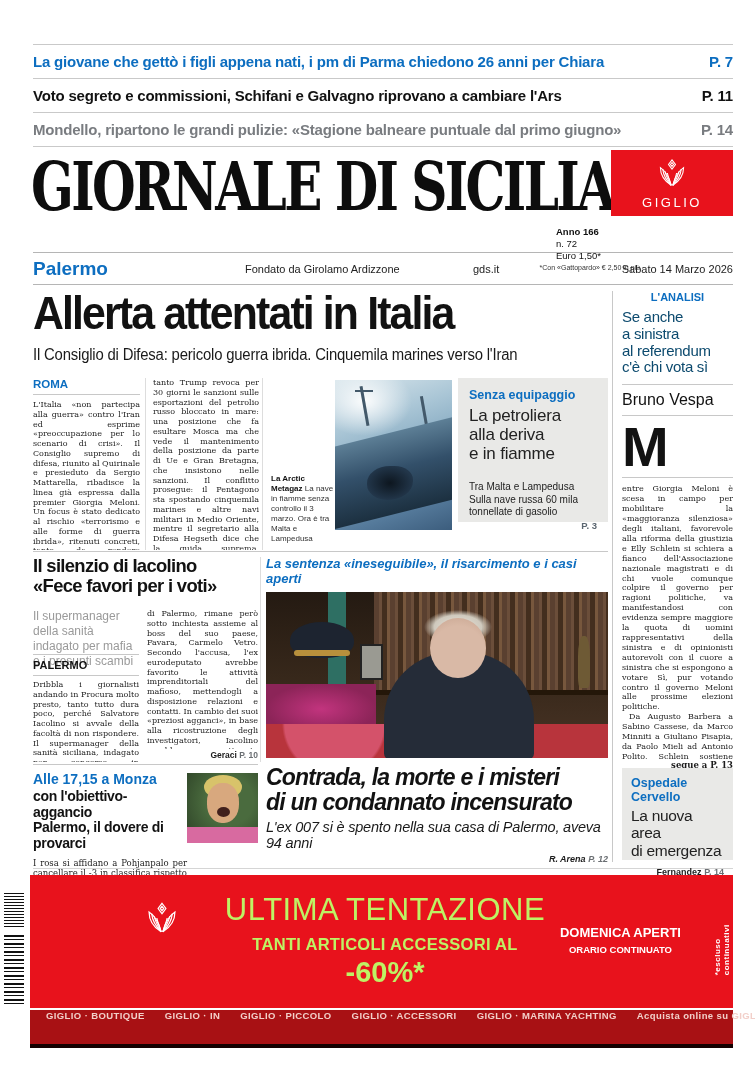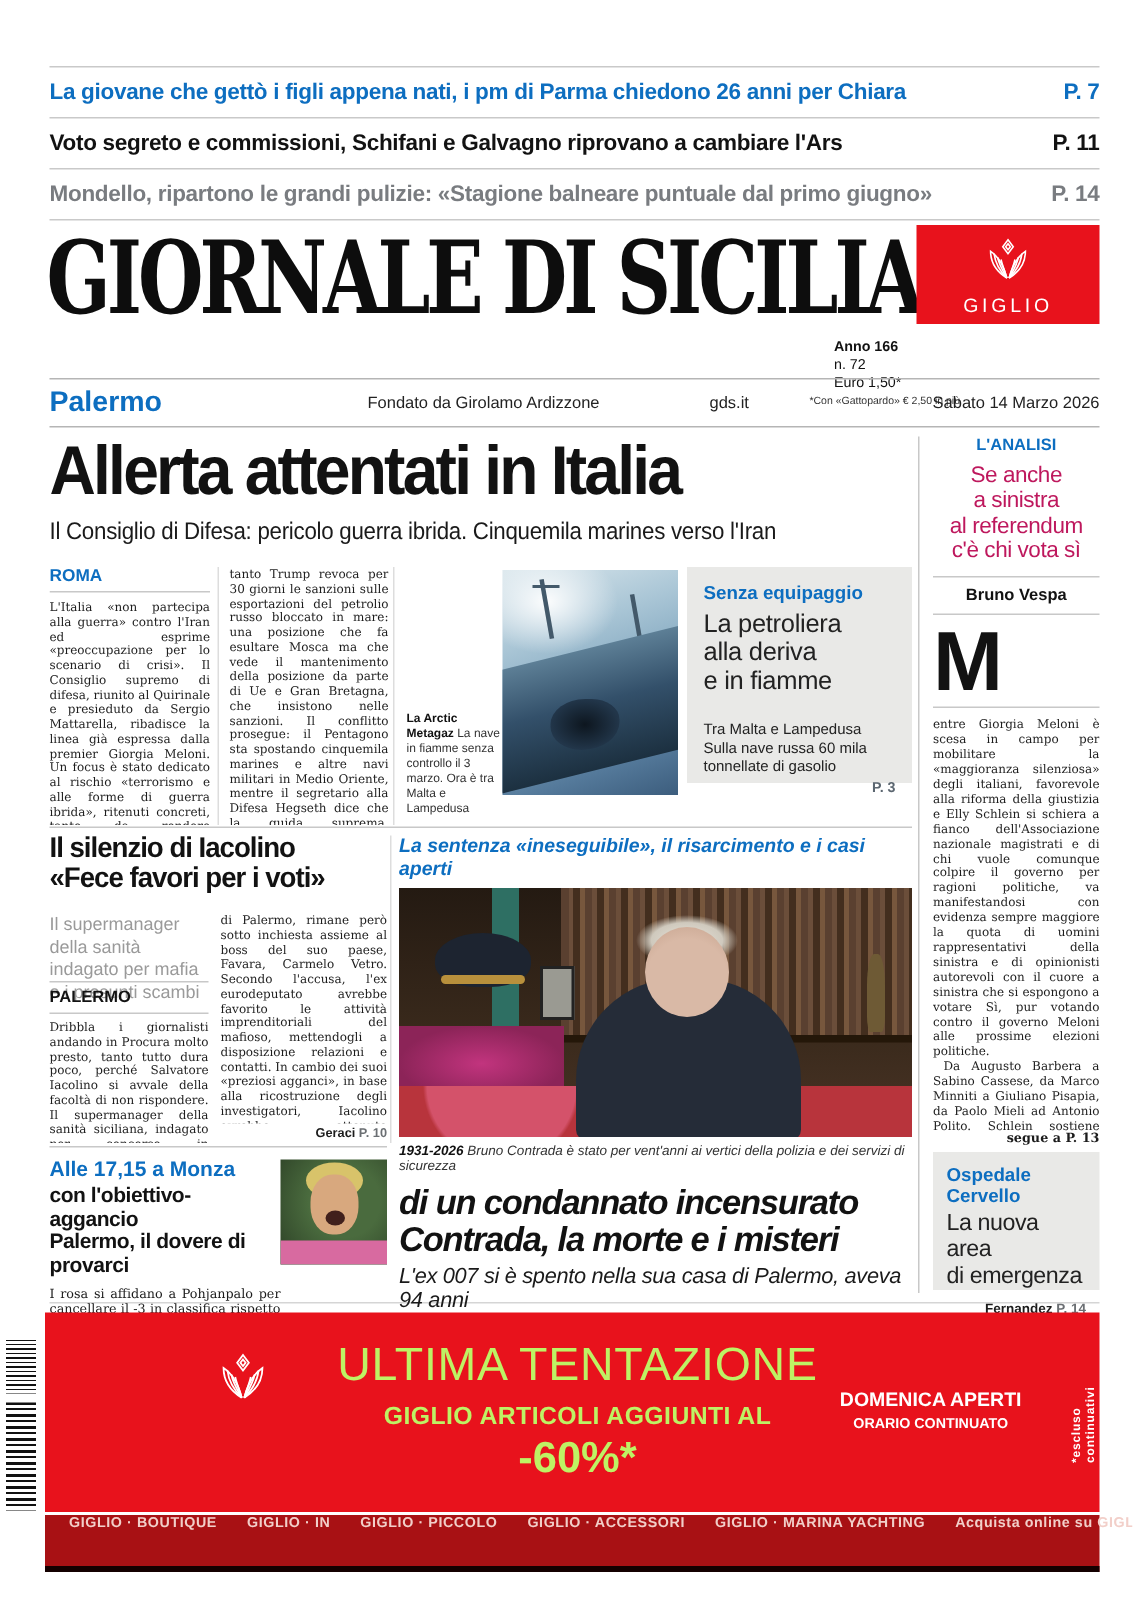--- a/index.html
+++ b/index.html
@@ -131,24 +131,24 @@
   .mz-photo { position:absolute; right:0; top:8px; width:71px; height:70px; overflow:hidden;
               background:radial-gradient(circle at 60% 40%,#4a6b3e 0 40%,#2a3d24 100%); }
   .mz-hair { position:absolute; left:17px; top:2px; width:38px; height:24px; border-radius:50%; background:#d8c36a; }
   .mz-face { position:absolute; left:20px; top:10px; width:32px; height:40px; border-radius:46%; background:#d8a87e; }
   .mz-mouth { position:absolute; left:30px; top:34px; width:13px; height:10px; border-radius:50%; background:#41201c; }
   .mz-jersey { position:absolute; left:0; bottom:0; width:100%; height:16px; background:#d86aa0; }
 
   
   .analysis { position:absolute; left:622px; top:291px; width:111px; height:571px; }
   .an-kicker { text-align:center; font-size:11px; }
-  .an-title { margin-top:6px; text-align:center; font-size:15px; line-height:1.12; color:#be185d; letter-spacing:-0.3px; }
+  .an-title { margin-top:6px; font-size:15px; line-height:1.12; color:#0c4a6e; letter-spacing:-0.3px; }
   .an-title span { display:block; }
   .an-rule { border-top:1px solid #c8c8c8; margin-top:8px; }
-  .an-author { text-align:center; font-weight:700; font-size:11px; padding:6px 0; color:#121212; }
+  .an-author { text-align:left; font-weight:400; font-size:16px; padding:6px 0; color:#121212; }
   .an-drop { font-weight:800; font-size:56px; line-height:0.95; color:#121212; padding:4px 0 2px 0; }
   .an-body { margin-top:6px; height:276px; overflow:hidden; }
   .an-body p { font-family:"DejaVu Serif", serif; font-size:8px; line-height:1.24; text-align:justify; color:#1d1d1d; }
   .an-body p + p { text-indent:7px; }
   .an-segue { text-align:right; font-weight:700; font-size:8.5px; font-family:"DejaVu Serif", serif; }
   .cervello { position:absolute; left:0; top:477px; width:111px; height:92px; background:#e9e9e7; padding:8px 9px; }
   .cv-kicker { font-size:12.5px; }
   .cv-title { margin-top:3px; font-size:15.5px; line-height:1.12; color:#222; letter-spacing:-0.3px; }
   .cv-title span { display:block; }
   .cv-byline { margin-top:8px; text-align:right; font-weight:700; font-size:9px; }
@@ -300,27 +300,23 @@
       <div class="co-drape"></div>
       <div class="co-cap"></div>
       <div class="co-frame"></div>
       <div class="co-pink"></div>
       <div class="co-statue"></div>
       <div class="co-couch"></div>
       <div class="co-body"></div>
       <div class="co-hair"></div>
       <div class="co-head-ph"></div>
     </div>
-    <div class="co-caption">
-      <span class="b">1931-2026</span>
-      <span>Bruno Contrada è stato per vent'anni ai vertici della polizia e dei servizi di sicurezza</span>
-    </div>
     <div class="co-head">
+      <span>Contrada, la morte e i misteri</span>
       <span>di un condannato incensurato</span>
-      <span>Contrada, la morte e i misteri</span>
     </div>
     <div class="co-sub">L'ex 007 si è spento nella sua casa di Palermo, aveva 94 anni</div>
     <div class="co-byline">
       <span>R. Arena</span>
       <span class="pg">P. 12</span>
     </div>
   </div>
 
   <div class="monza">
     <div class="mz-kicker kicker">Alle 17,15 a Monza</div>
@@ -386,21 +382,21 @@
             <path d="M23 38 C27 31 30 26 31 20"></path>
             <path d="M23 38 C25 31 27 27 28 22"></path>
             <path d="M22 5 L26.5 11 L22 17 L17.5 11 Z"></path>
             <path d="M22 8.5 L24 11 L22 13.5 L20 11 Z"></path>
           </g>
         </svg>
       </span>
     </div>
     <div class="ad-center">
       <div class="ad-t1">ULTIMA TENTAZIONE</div>
-      <div class="ad-t2">GIGLIO ARTICOLI AGGIUNTI AL</div>
+      <div class="ad-t2">TANTI ARTICOLI ACCESSORI AL</div>
       <div class="ad-t3">-60%*</div>
     </div>
     <div class="ad-right">
       <div class="ad-r1">DOMENICA APERTI</div>
       <div class="ad-r2">ORARIO CONTINUATO</div>
     </div>
     <div class="ad-vert">*escluso continuativi</div>
   </div>
 
   <div class="adbar">

